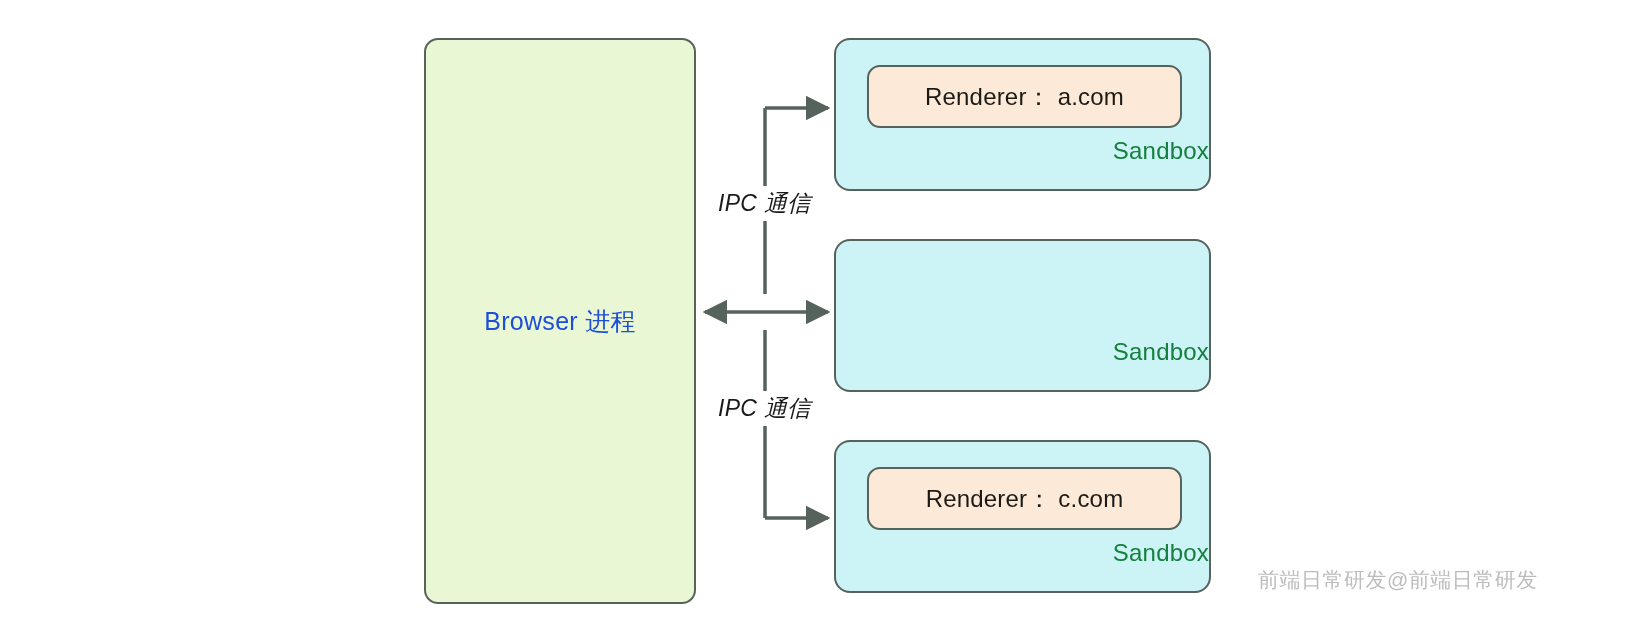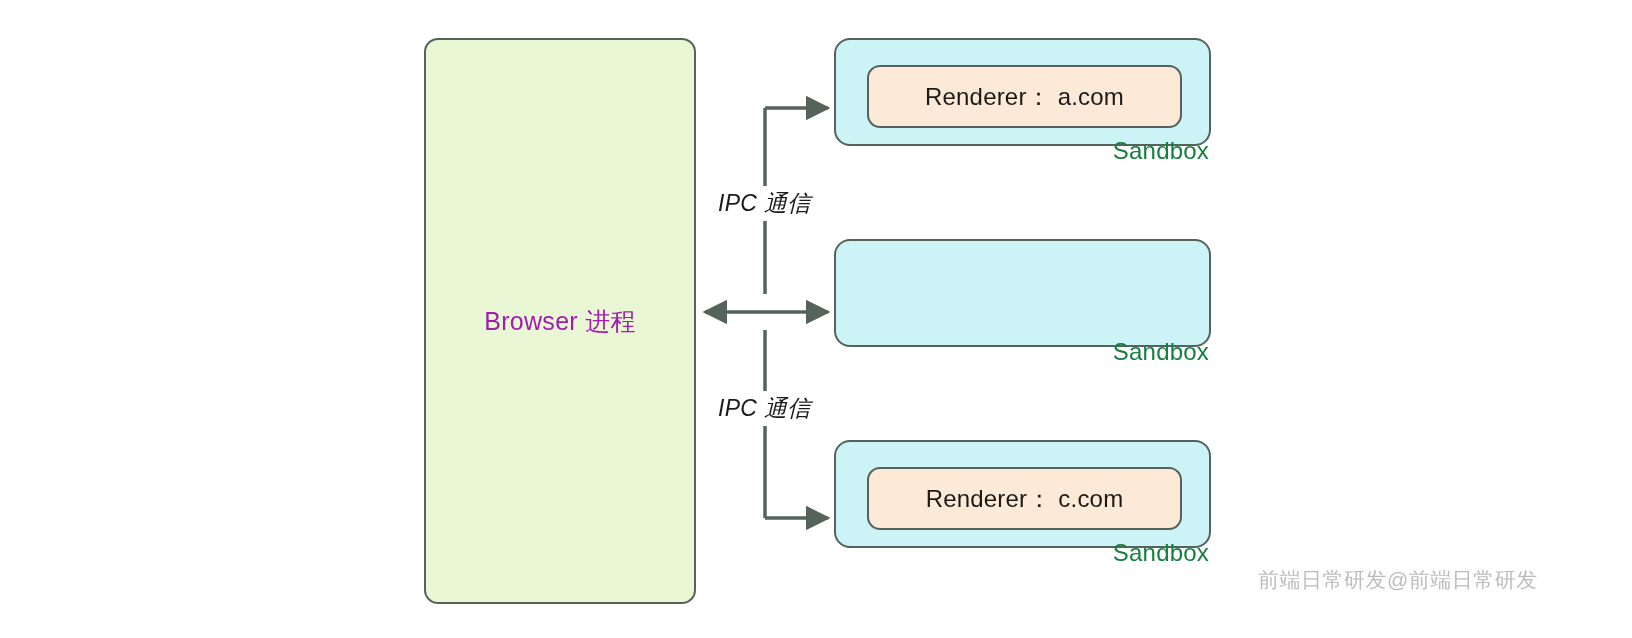--- a/index.html
+++ b/index.html
@@ -34,30 +34,30 @@
     background: #e9f7d4;
     border: 2.5px solid #56625c;
     border-radius: 14px;
     box-sizing: border-box;
     display: flex;
     align-items: center;
     justify-content: center;
   }
   .browser-label {
     font-size: 25px;
-    color: #a21caf;
+    color: #1d4ed8;
     letter-spacing: 0.3px;
     white-space: nowrap;
   }
   
   .sandbox-box {
     position: absolute;
     left: 834px;
     width: 377px;
-    height: 108px;
+    height: 153px;
     background: #ccf3f6;
     border: 2.5px solid #56625c;
     border-radius: 16px;
     box-sizing: border-box;
   }
   .sandbox-box.r1 { top: 38px; }
   .sandbox-box.r2 { top: 239px; }
   .sandbox-box.r3 { top: 440px; }
 
   .renderer-box {

